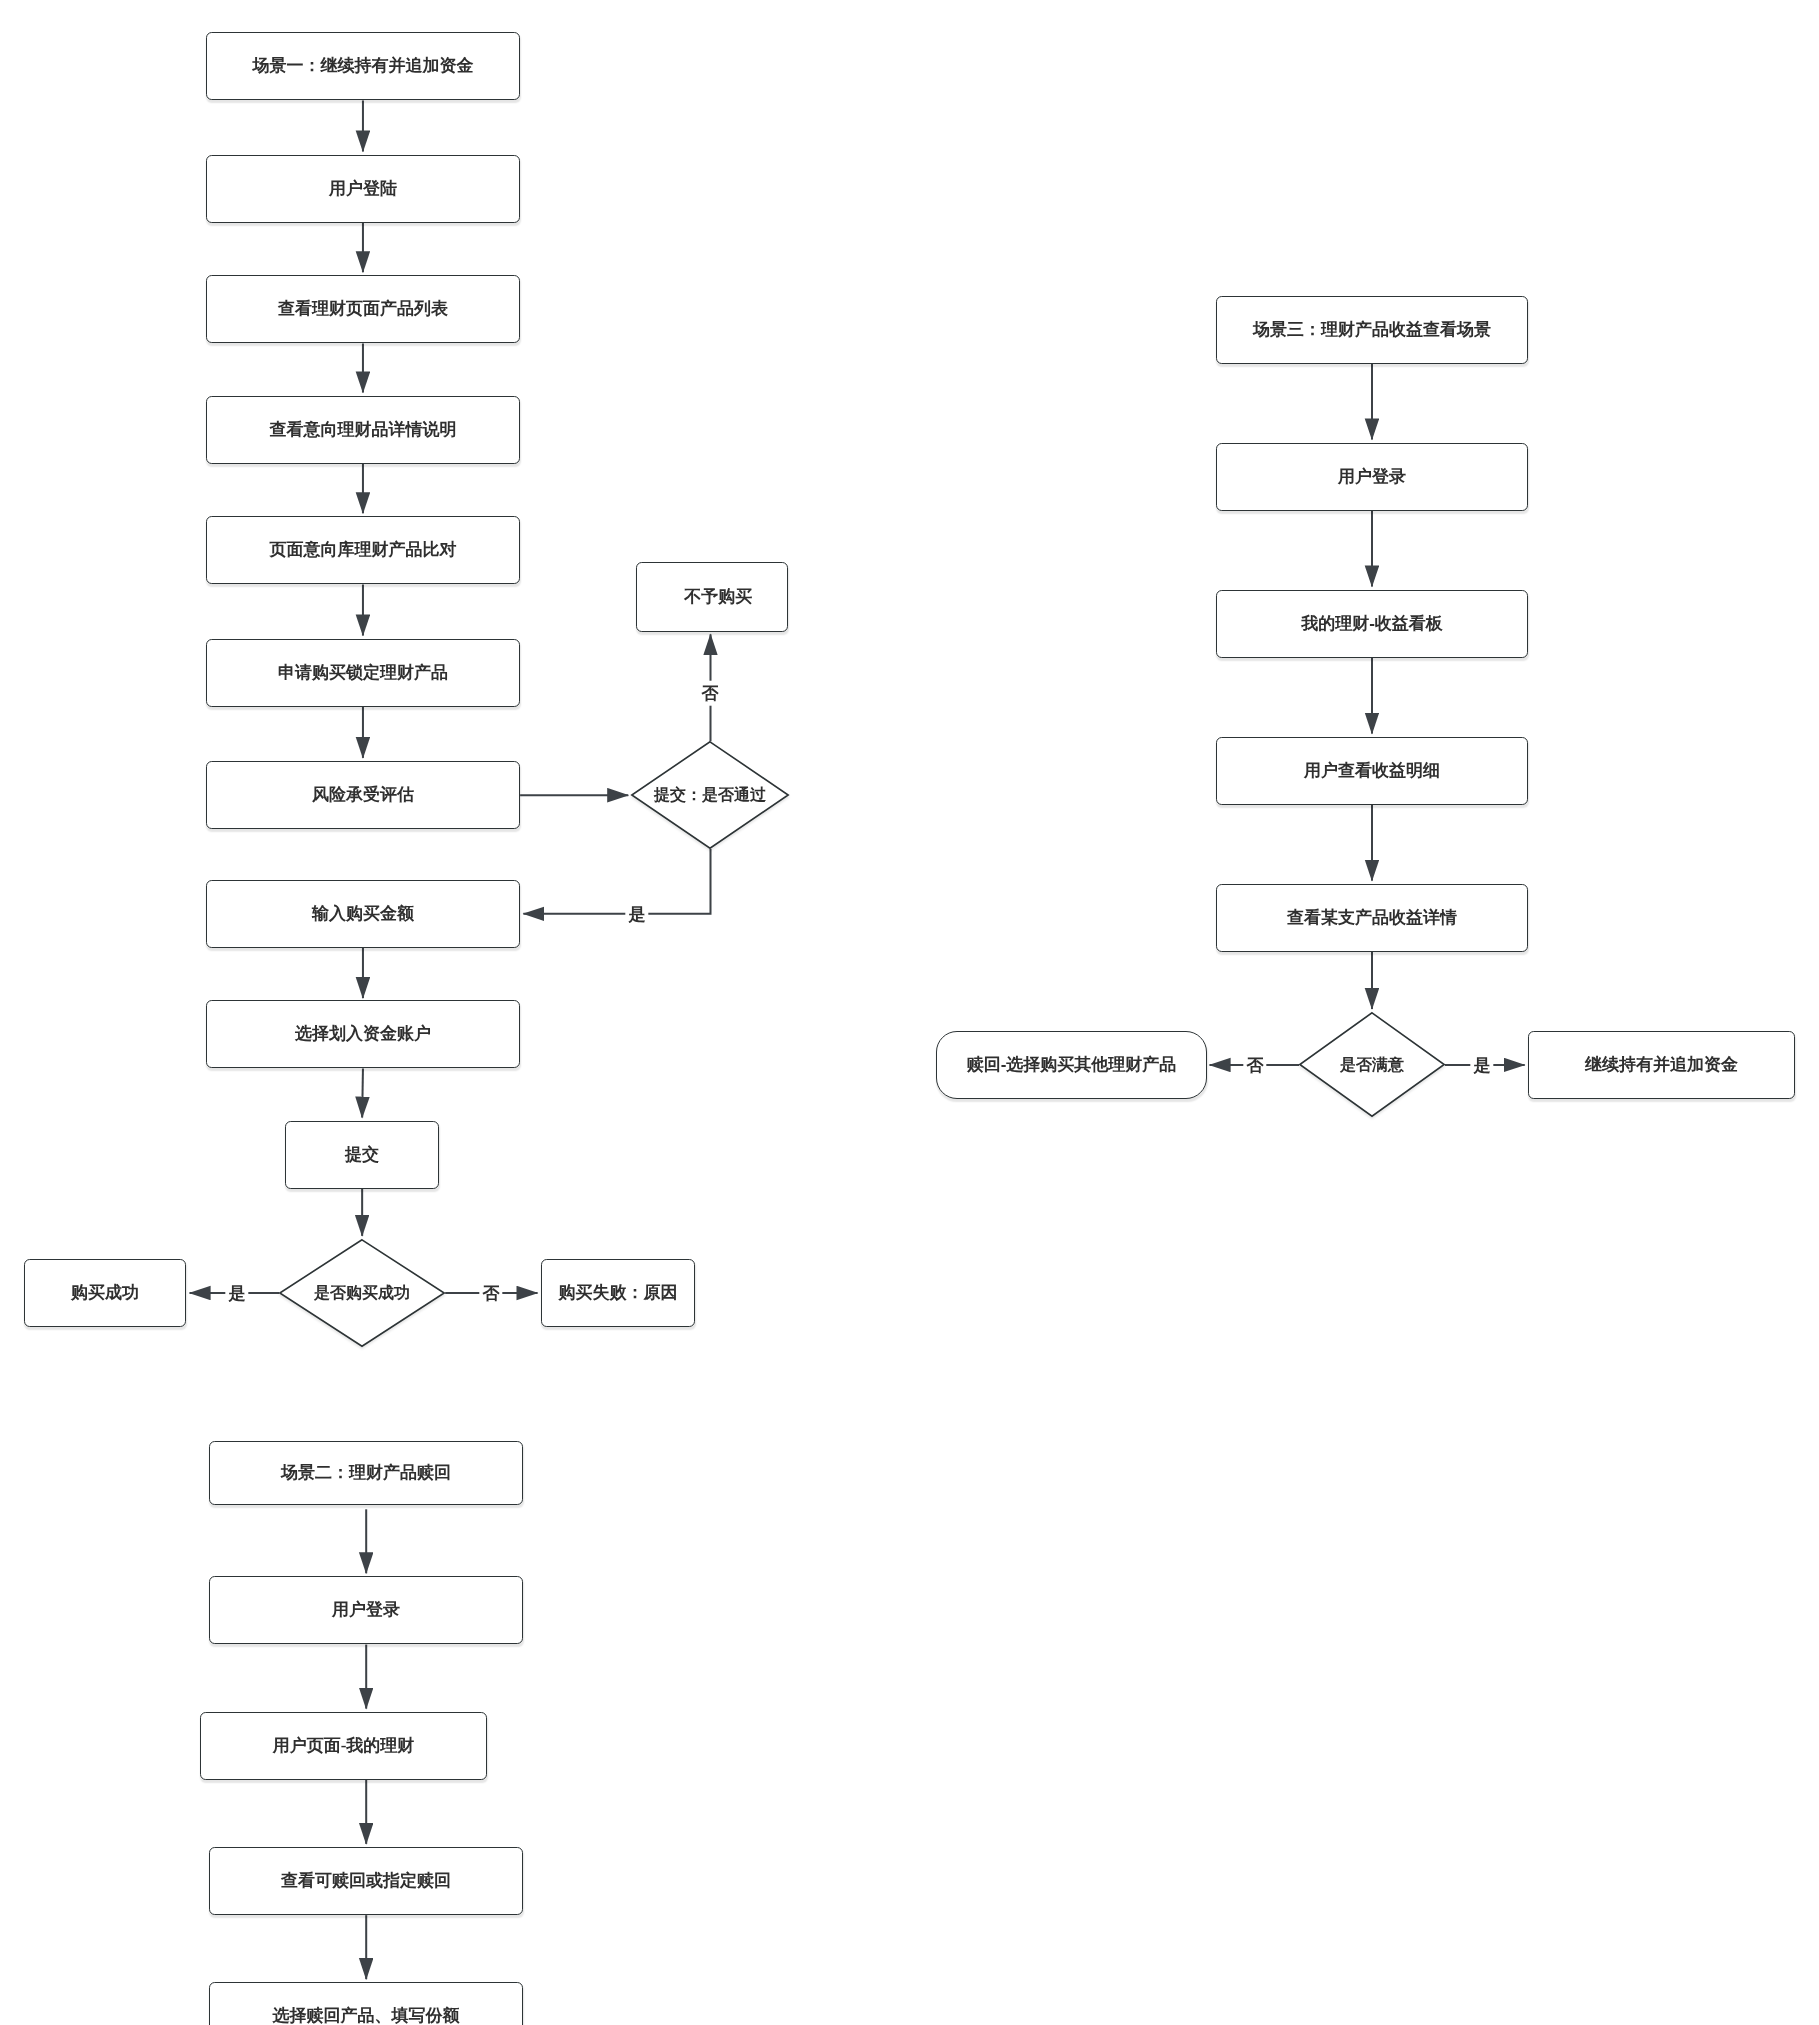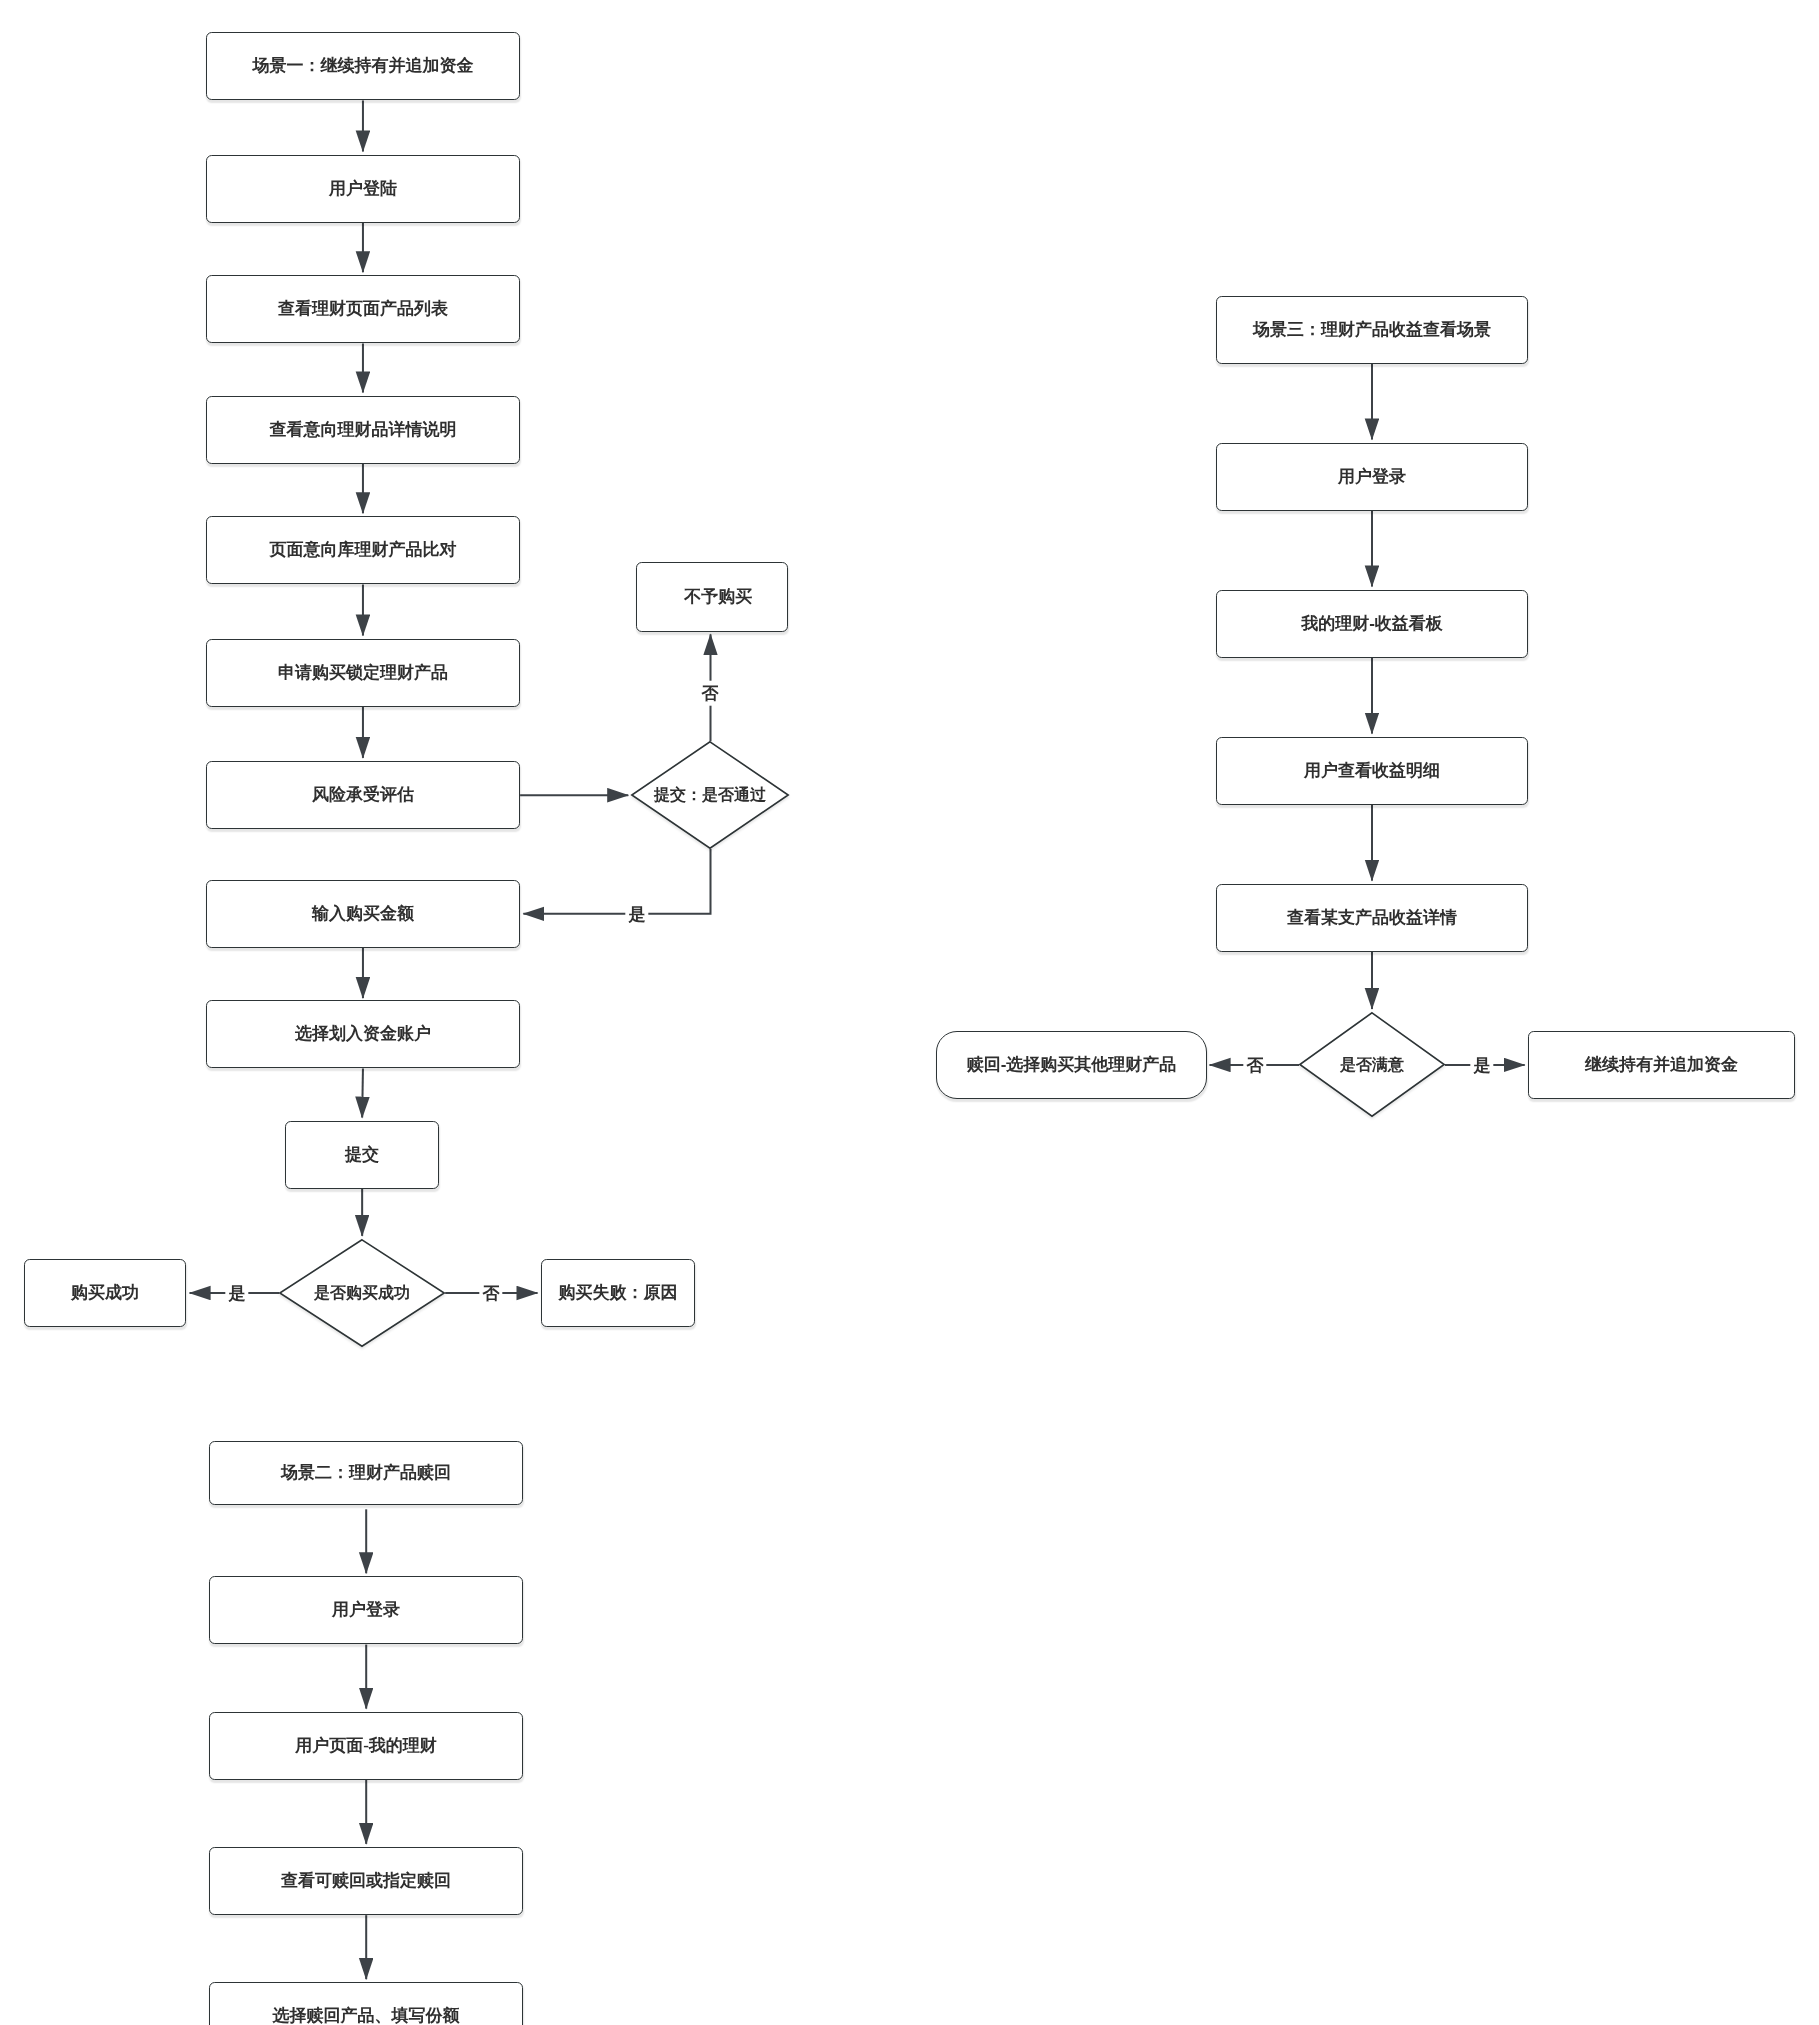--- a/index.html
+++ b/index.html
@@ -117,21 +117,21 @@
     </div>
     <div class="node" style="left: 541px; top: 1259px; width: 154px; height: 68px;">
       <span>购买失败：原因</span>
     </div>
     <div class="node" style="left: 209px; top: 1441px; width: 314px; height: 64px;">
       <span>场景二：理财产品赎回</span>
     </div>
     <div class="node" style="left: 209px; top: 1576px; width: 314px; height: 68px;">
       <span>用户登录</span>
     </div>
-    <div class="node" style="left: 209px; top: 1712px; width: 314px; height: 68px; font-family: Liberation Serif, serif;">
+    <div class="node" style="left: 200px; top: 1712px; width: 287px; height: 68px; font-family: Liberation Serif, serif;">
       <span>用户页面-我的理财</span>
     </div>
     <div class="node" style="left: 209px; top: 1847px; width: 314px; height: 68px;">
       <span>查看可赎回或指定赎回</span>
     </div>
     <div class="node" style="left: 209px; top: 1982px; width: 314px; height: 68px;">
       <span>选择赎回产品、填写份额</span>
     </div>
     <div class="node" style="left: 1216px; top: 296px; width: 312px; height: 68px;">
       <span>场景三：理财产品收益查看场景</span>

